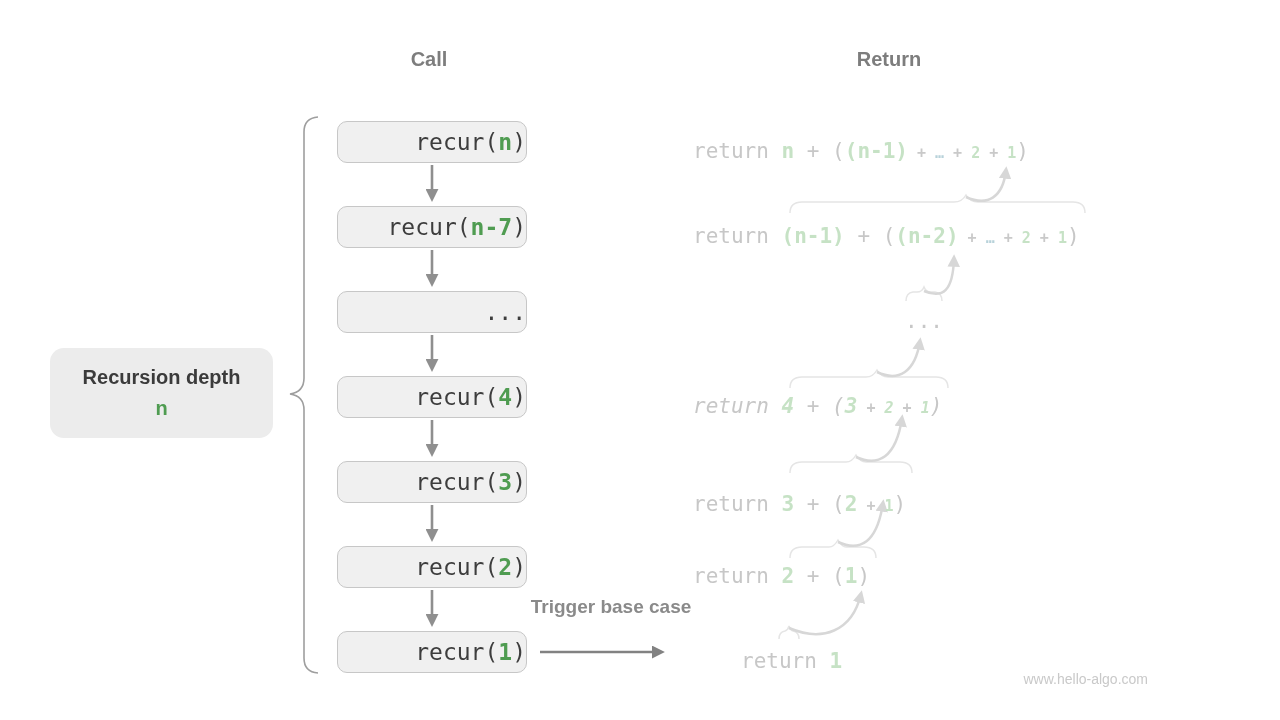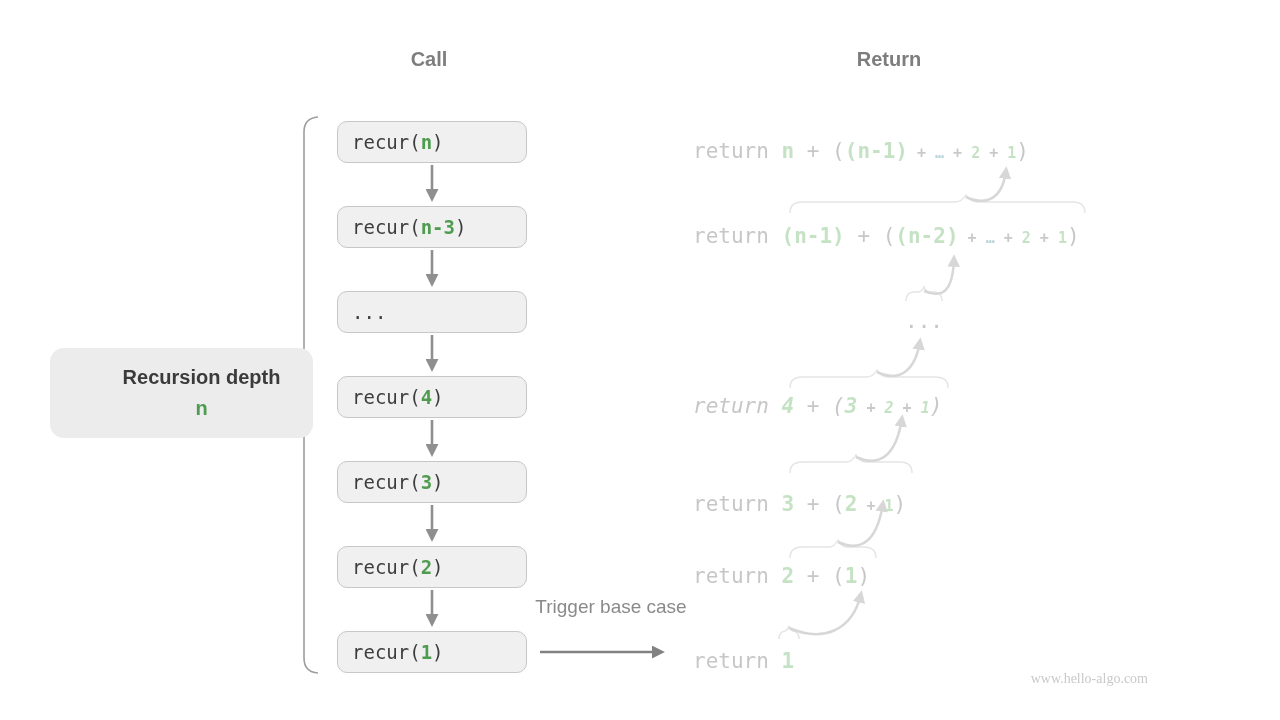--- a/index.html
+++ b/index.html
@@ -7,48 +7,48 @@
           font-family:"Liberation Sans",sans-serif;}
   .overlay{position:absolute;left:0;top:0;width:1280px;height:720px;}
 
   .hdr{position:absolute;top:48px;transform:translateX(-50%);
        font-size:20px;font-weight:bold;color:#7d7d7d;white-space:nowrap;}
   .call-hdr{left:429px;}
   .return-hdr{left:889px;}
 
   .depth-label{position:absolute;left:50px;top:348px;width:223px;height:90px;
        background:#ececec;border-radius:14px;display:flex;flex-direction:column;
-       align-items:center;justify-content:center;gap:8px;padding-left:40px;}
+       align-items:center;justify-content:center;gap:8px;}
   .depth-label .title{font-size:20px;font-weight:bold;color:#3b3b3b;}
   .depth-label .value{font-size:20px;font-weight:bold;color:#4f9c51;}
 
   .call-box{position:absolute;left:337px;width:190px;height:42px;box-sizing:border-box;
        background:#f0f0f0;border:1.5px solid #c7c7c7;border-radius:10px;
-       display:flex;align-items:center;justify-content:flex-start;
-       font-family:"DejaVu Sans Mono",monospace;font-size:19px;color:#3d3d3d;padding-left:14px;}
+       display:flex;align-items:center;justify-content:flex-end;
+       font-family:"DejaVu Sans Mono",monospace;font-size:23px;color:#3d3d3d;}
   .call-box span{white-space:pre;}
   .call-box .green{color:#4f9c51;font-weight:bold;}
   .call-box .dark{color:#3d3d3d;}
 
   .return-line{position:absolute;left:693px;height:42px;line-height:60px;
        font-family:"DejaVu Sans Mono",monospace;font-size:21px;color:#c7c7c7;
        white-space:pre;}
   .return-line span{white-space:pre;}
   .return-line .gray{color:#c7c7c7;}
   .return-line .pale-green{color:#c6e2c5;font-weight:bold;}
   .return-line .sm-gray{color:#c9c9c9;font-size:15px;font-weight:bold;}
   .return-line .sm-green{color:#c6e2c5;font-size:15px;font-weight:bold;}
   .return-line .sm-blue{color:#b8d2da;font-size:15px;font-weight:bold;}
   .return-line.dots-line{left:905px;color:#cdcdcd;}
 
   .trigger{position:absolute;left:611px;top:596px;transform:translateX(-50%);
-       font-size:19px;font-weight:normal;color:#8a8a8a;white-space:nowrap;}
+       font-size:19px;font-weight:bold;color:#8a8a8a;white-space:nowrap;}
 
   .watermark{position:absolute;right:42px;top:671px;
-       font-family:Liberation Serif, serif;font-size:14px;color:#c9c9c9;}
+       font-family:Liberation Sans, sans-serif;font-size:14px;color:#c9c9c9;}
 </style>
 </head>
 <body>
 
 <div class="canvas">
 
   <svg class="overlay" width="1280" height="720" viewBox="0 0 1280 720">
     <defs>
       <marker id="ah-dark" viewBox="0 0 10 10" refX="7" refY="5" markerWidth="5" markerHeight="5" orient="auto-start-reverse">
         <path d="M0,0 L10,5 L0,10 z" fill="#8f8f8f"></path>
@@ -96,21 +96,21 @@
   </div>
 
   <div id="call-column">
       <div class="call-box" style="top: 121px;">
         <span class="dark">recur(</span>
         <span class="green">n</span>
         <span class="dark">)</span>
       </div>
       <div class="call-box" style="top: 206px;">
         <span class="dark">recur(</span>
-        <span class="green">n-3</span>
+        <span class="green">n-7</span>
         <span class="dark">)</span>
       </div>
       <div class="call-box" style="top: 291px;">
         <span class="dark">...</span>
       </div>
       <div class="call-box" style="top: 376px;">
         <span class="dark">recur(</span>
         <span class="green">4</span>
         <span class="dark">)</span>
       </div>
@@ -130,19 +130,19 @@
         <span class="dark">)</span>
       </div>
     </div>
   <div id="return-column">
       <div class="return-line" style="top: 121px;"><span class="gray">return </span><span class="pale-green">n</span><span class="gray"> + (</span><span class="pale-green">(n-1)</span><span class="sm-gray"> + </span><span class="sm-blue">…</span><span class="sm-gray"> + </span><span class="sm-green">2</span><span class="sm-gray"> + </span><span class="sm-green">1</span><span class="gray">)</span></div>
       <div class="return-line" style="top: 206px;"><span class="gray">return </span><span class="pale-green">(n-1)</span><span class="gray"> + (</span><span class="pale-green">(n-2)</span><span class="sm-gray"> + </span><span class="sm-blue">…</span><span class="sm-gray"> + </span><span class="sm-green">2</span><span class="sm-gray"> + </span><span class="sm-green">1</span><span class="gray">)</span></div>
       <div class="return-line dots-line" style="top: 291px;"><span class="gray">...</span></div>
       <div class="return-line" style="top: 376px; font-style: italic;"><span class="gray">return </span><span class="pale-green">4</span><span class="gray"> + (</span><span class="pale-green">3</span><span class="sm-gray"> + </span><span class="sm-green">2</span><span class="sm-gray"> + </span><span class="sm-green">1</span><span class="gray">)</span></div>
       <div class="return-line" style="top: 474px;"><span class="gray">return </span><span class="pale-green">3</span><span class="gray"> + (</span><span class="pale-green">2</span><span class="sm-gray"> + </span><span class="sm-green">1</span><span class="gray">)</span></div>
       <div class="return-line" style="top: 546px; text-align: right;"><span class="gray">return </span><span class="pale-green">2</span><span class="gray"> + (</span><span class="pale-green">1</span><span class="gray">)</span></div>
-      <div class="return-line" style="top: 631px;"><span class="gray">return </span><span class="pale-green">1</span></div>
+      <div class="return-line" style="top: 631px; margin-left: 48px;"><span class="gray">return </span><span class="pale-green">1</span></div>
     </div>
 
   <div class="trigger">Trigger base case</div>
   <div class="watermark">www.hello-algo.com</div>
 
 </div>
 
 </body></html>

